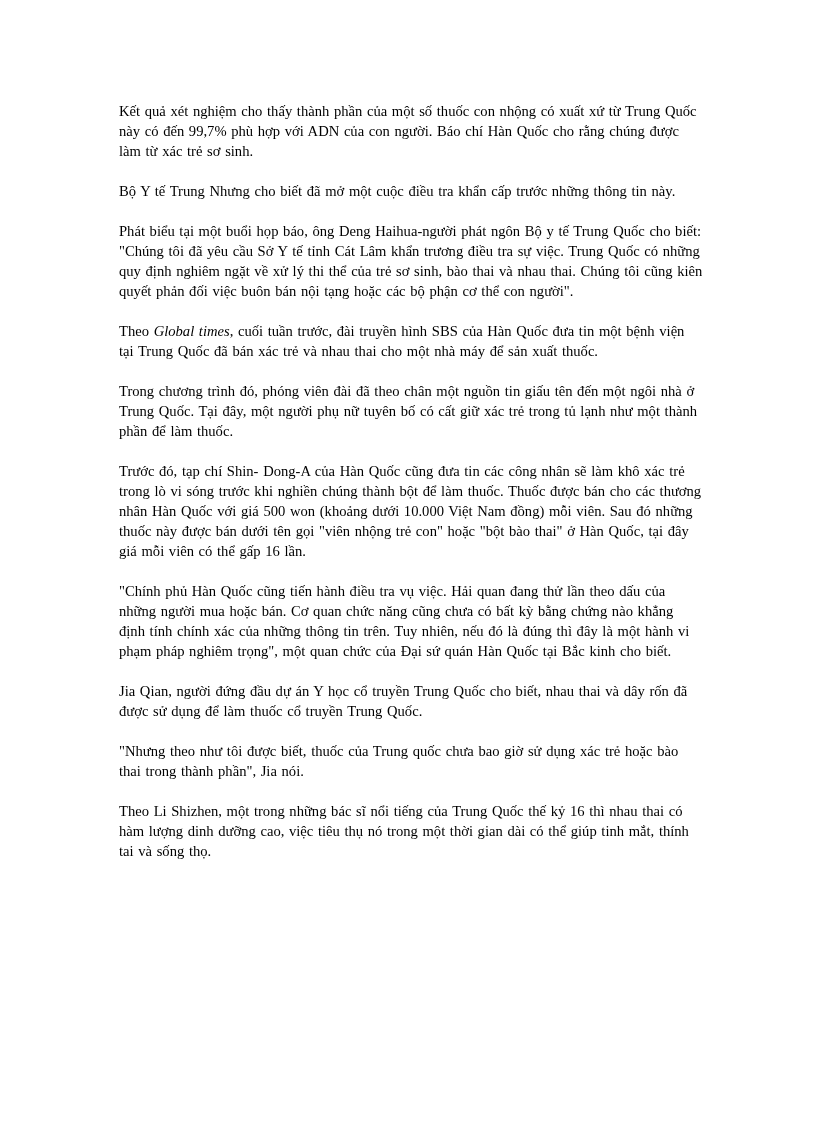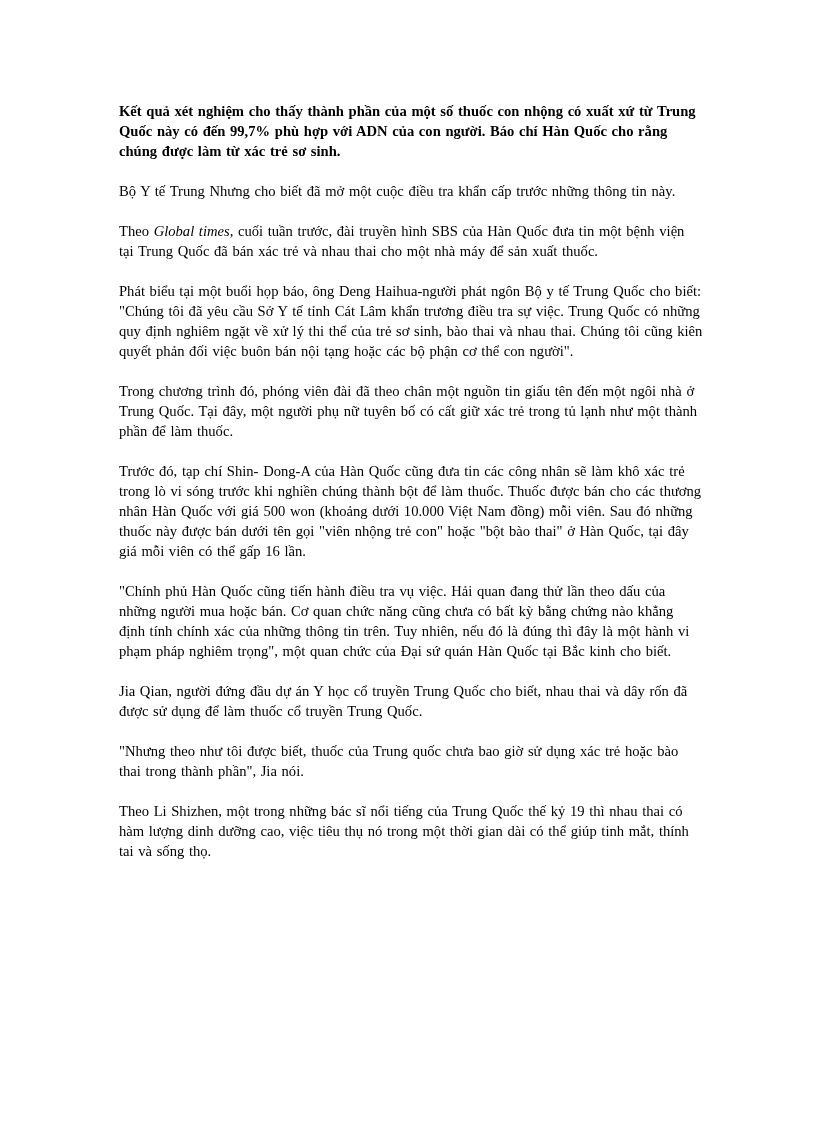--- a/index.html
+++ b/index.html
@@ -21,44 +21,44 @@
       top: 101px;
       width: 584px;
     }
     .para {
       margin: 0 0 20px 0;
       font-size: 14.6px;
       line-height: 20px;
       word-spacing: 1px;
     }
     .para.lead {
-      font-weight: bold;
+      font-weight: normal;
       margin-bottom: 20px;
     }
     .para .em {
       font-style: italic;
     }
   </style>
 </head>
 <body>
 
 <div class="page">
   <p class="para lead">Kết quả xét nghiệm cho thấy thành phần của một số thuốc con nhộng có xuất xứ từ Trung Quốc này có đến 99,7% phù hợp với ADN của con người. Báo chí Hàn Quốc cho rằng chúng được làm từ xác trẻ sơ sinh.</p>
 
   <p class="para">Bộ Y tế Trung Nhưng cho biết đã mở một cuộc điều tra khẩn cấp trước những thông tin này.</p>
 
+  <p class="para">Phát biểu tại một buổi họp báo, ông Deng Haihua-người phát ngôn Bộ y tế Trung Quốc cho biết: "Chúng tôi đã yêu cầu Sở Y tế tỉnh Cát Lâm khẩn trương điều tra sự việc. Trung Quốc có những quy định nghiêm ngặt về xử lý thi thể của trẻ sơ sinh, bào thai và nhau thai. Chúng tôi cũng kiên quyết phản đối việc buôn bán nội tạng hoặc các bộ phận cơ thể con người".</p>
+
   <p class="para"><span>Theo </span><span class="em">Global times</span><span>, cuối tuần trước, đài truyền hình SBS của Hàn Quốc đưa tin một bệnh viện tại Trung Quốc đã bán xác trẻ và nhau thai cho một nhà máy để sản xuất thuốc.</span></p>
-
-  <p class="para">Phát biểu tại một buổi họp báo, ông Deng Haihua-người phát ngôn Bộ y tế Trung Quốc cho biết: "Chúng tôi đã yêu cầu Sở Y tế tỉnh Cát Lâm khẩn trương điều tra sự việc. Trung Quốc có những quy định nghiêm ngặt về xử lý thi thể của trẻ sơ sinh, bào thai và nhau thai. Chúng tôi cũng kiên quyết phản đối việc buôn bán nội tạng hoặc các bộ phận cơ thể con người".</p>
 
   <p class="para">Trong chương trình đó, phóng viên đài đã theo chân một nguồn tin giấu tên đến một ngôi nhà ở Trung Quốc. Tại đây, một người phụ nữ tuyên bố có cất giữ xác trẻ trong tủ lạnh như một thành phần để làm thuốc.</p>
 
 
   <p class="para">Trước đó, tạp chí Shin- Dong-A của Hàn Quốc cũng đưa tin các công nhân sẽ làm khô xác trẻ trong lò vi sóng trước khi nghiền chúng thành bột để làm thuốc. Thuốc được bán cho các thương nhân Hàn Quốc với giá 500 won (khoảng dưới 10.000 Việt Nam đồng) mỗi viên. Sau đó những thuốc này được bán dưới tên gọi "viên nhộng trẻ con" hoặc "bột bào thai" ở Hàn Quốc, tại đây giá mỗi viên có thể gấp 16 lần.</p>
 
   <p class="para">"Chính phủ Hàn Quốc cũng tiến hành điều tra vụ việc. Hải quan đang thử lần theo dấu của những người mua hoặc bán. Cơ quan chức năng cũng chưa có bất kỳ bằng chứng nào khẳng định tính chính xác của những thông tin trên. Tuy nhiên, nếu đó là đúng thì đây là một hành vi phạm pháp nghiêm trọng", một quan chức của Đại sứ quán Hàn Quốc tại Bắc kinh cho biết.</p>
 
   <p class="para">Jia Qian, người đứng đầu dự án Y học cổ truyền Trung Quốc cho biết, nhau thai và dây rốn đã được sử dụng để làm thuốc cổ truyền Trung Quốc.</p>
 
   <p class="para">"Nhưng theo như tôi được biết, thuốc của Trung quốc chưa bao giờ sử dụng xác trẻ hoặc bào thai trong thành phần", Jia nói.</p>
 
-  <p class="para">Theo Li Shizhen, một trong những bác sĩ nổi tiếng của Trung Quốc thế kỷ 19 thì nhau thai có hàm lượng dinh dưỡng cao, việc tiêu thụ nó trong một thời gian dài có thể giúp tinh mắt, thính tai và sống thọ.</p>
+  <p class="para">Theo Li Shizhen, một trong những bác sĩ nổi tiếng của Trung Quốc thế kỷ 16 thì nhau thai có hàm lượng dinh dưỡng cao, việc tiêu thụ nó trong một thời gian dài có thể giúp tinh mắt, thính tai và sống thọ.</p>
 </div>
 
 </body></html>

